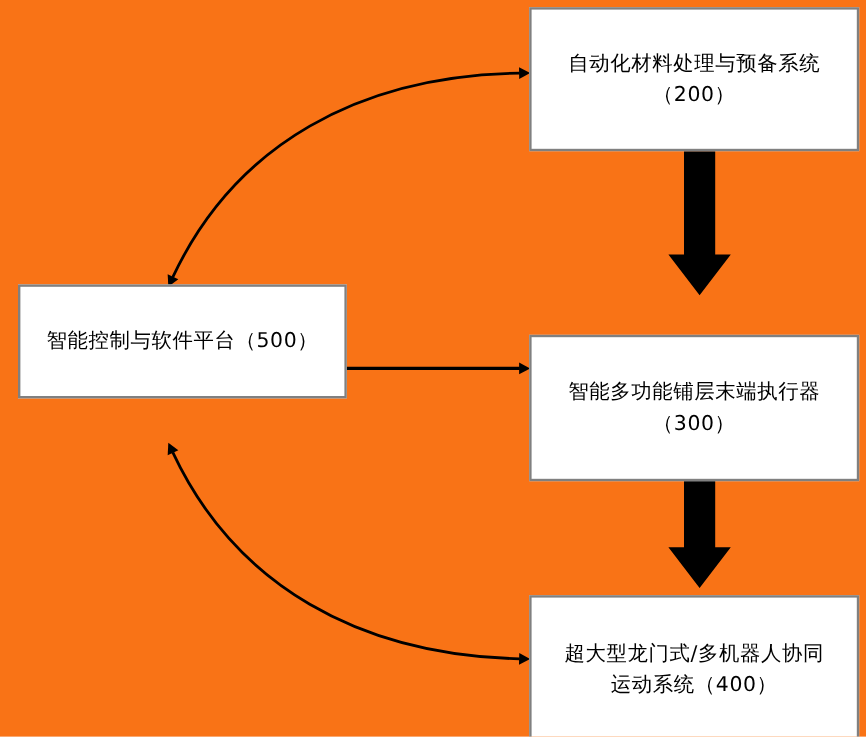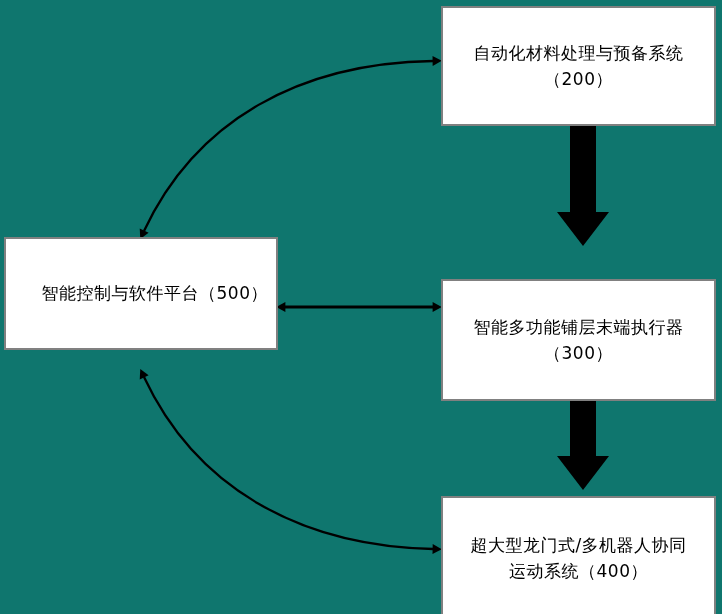--- a/index.html
+++ b/index.html
@@ -4,21 +4,21 @@
 <style>
   html, body {
     margin: 0;
     padding: 0;
     background: #ffffff;
   }
   #canvas {
     position: relative;
     width: 722px;
     height: 614px;
-    background: #0f766e;
+    background: #f97316;
     overflow: hidden;
     font-family: "DejaVu Sans", "Liberation Sans", sans-serif;
   }
   .node {
     position: absolute;
     box-sizing: border-box;
     background: #ffffff;
     border: 2px solid #808080;
     display: flex;
     align-items: center;
@@ -29,21 +29,21 @@
     font-size: 17px;
     line-height: 1.55;
     color: #000000;
     letter-spacing: 0.5px;
     padding: 0 8px;
     white-space: pre-line;
   }
   #node-200 { left: 441px; top: 6px;   width: 275px; height: 120px; }
   #node-300 { left: 441px; top: 247px; width: 275px; height: 122px; margin-top: 32px; }
   #node-400 { left: 441px; top: 496px; width: 275px; height: 124px; }
-  #node-500 { left: 4px;   top: 237px; width: 274px; height: 113px; justify-content: flex-end; }
+  #node-500 { left: 15px;   top: 237px; width: 274px; height: 95px; }
 
   #edge-layer {
     position: absolute;
     left: 0;
     top: 0;
     width: 722px;
     height: 614px;
     pointer-events: none;
   }
 </style>

